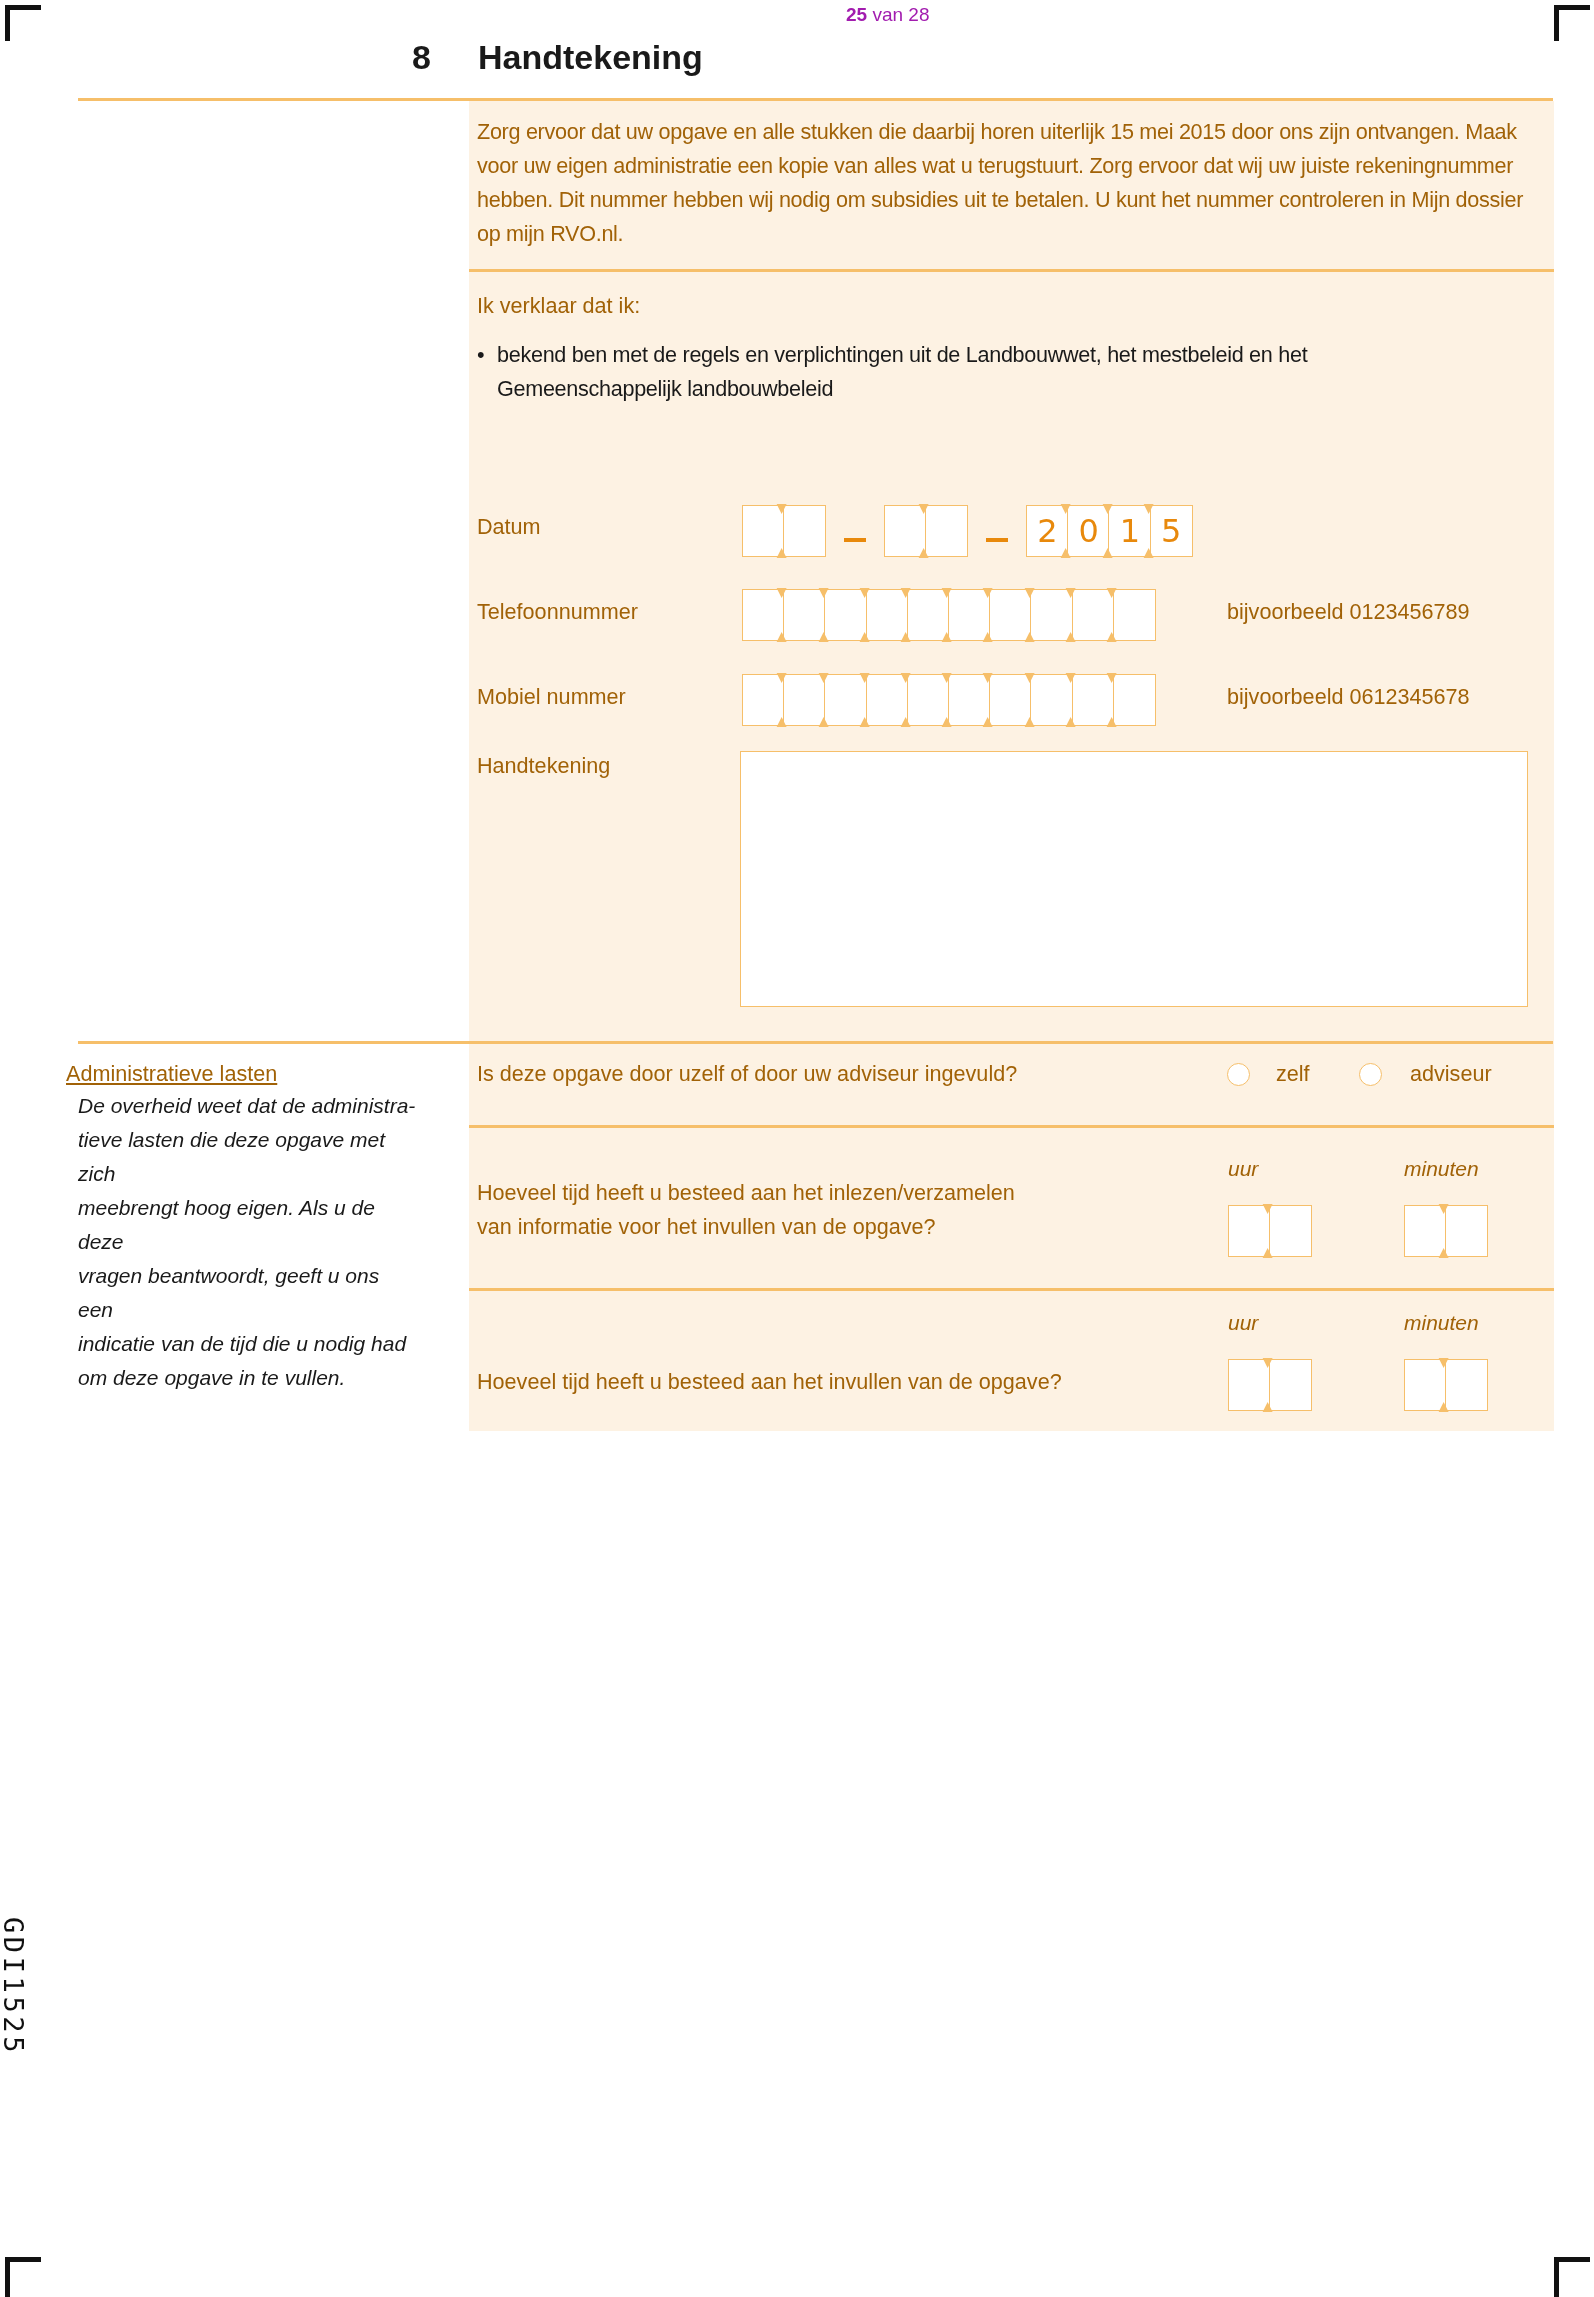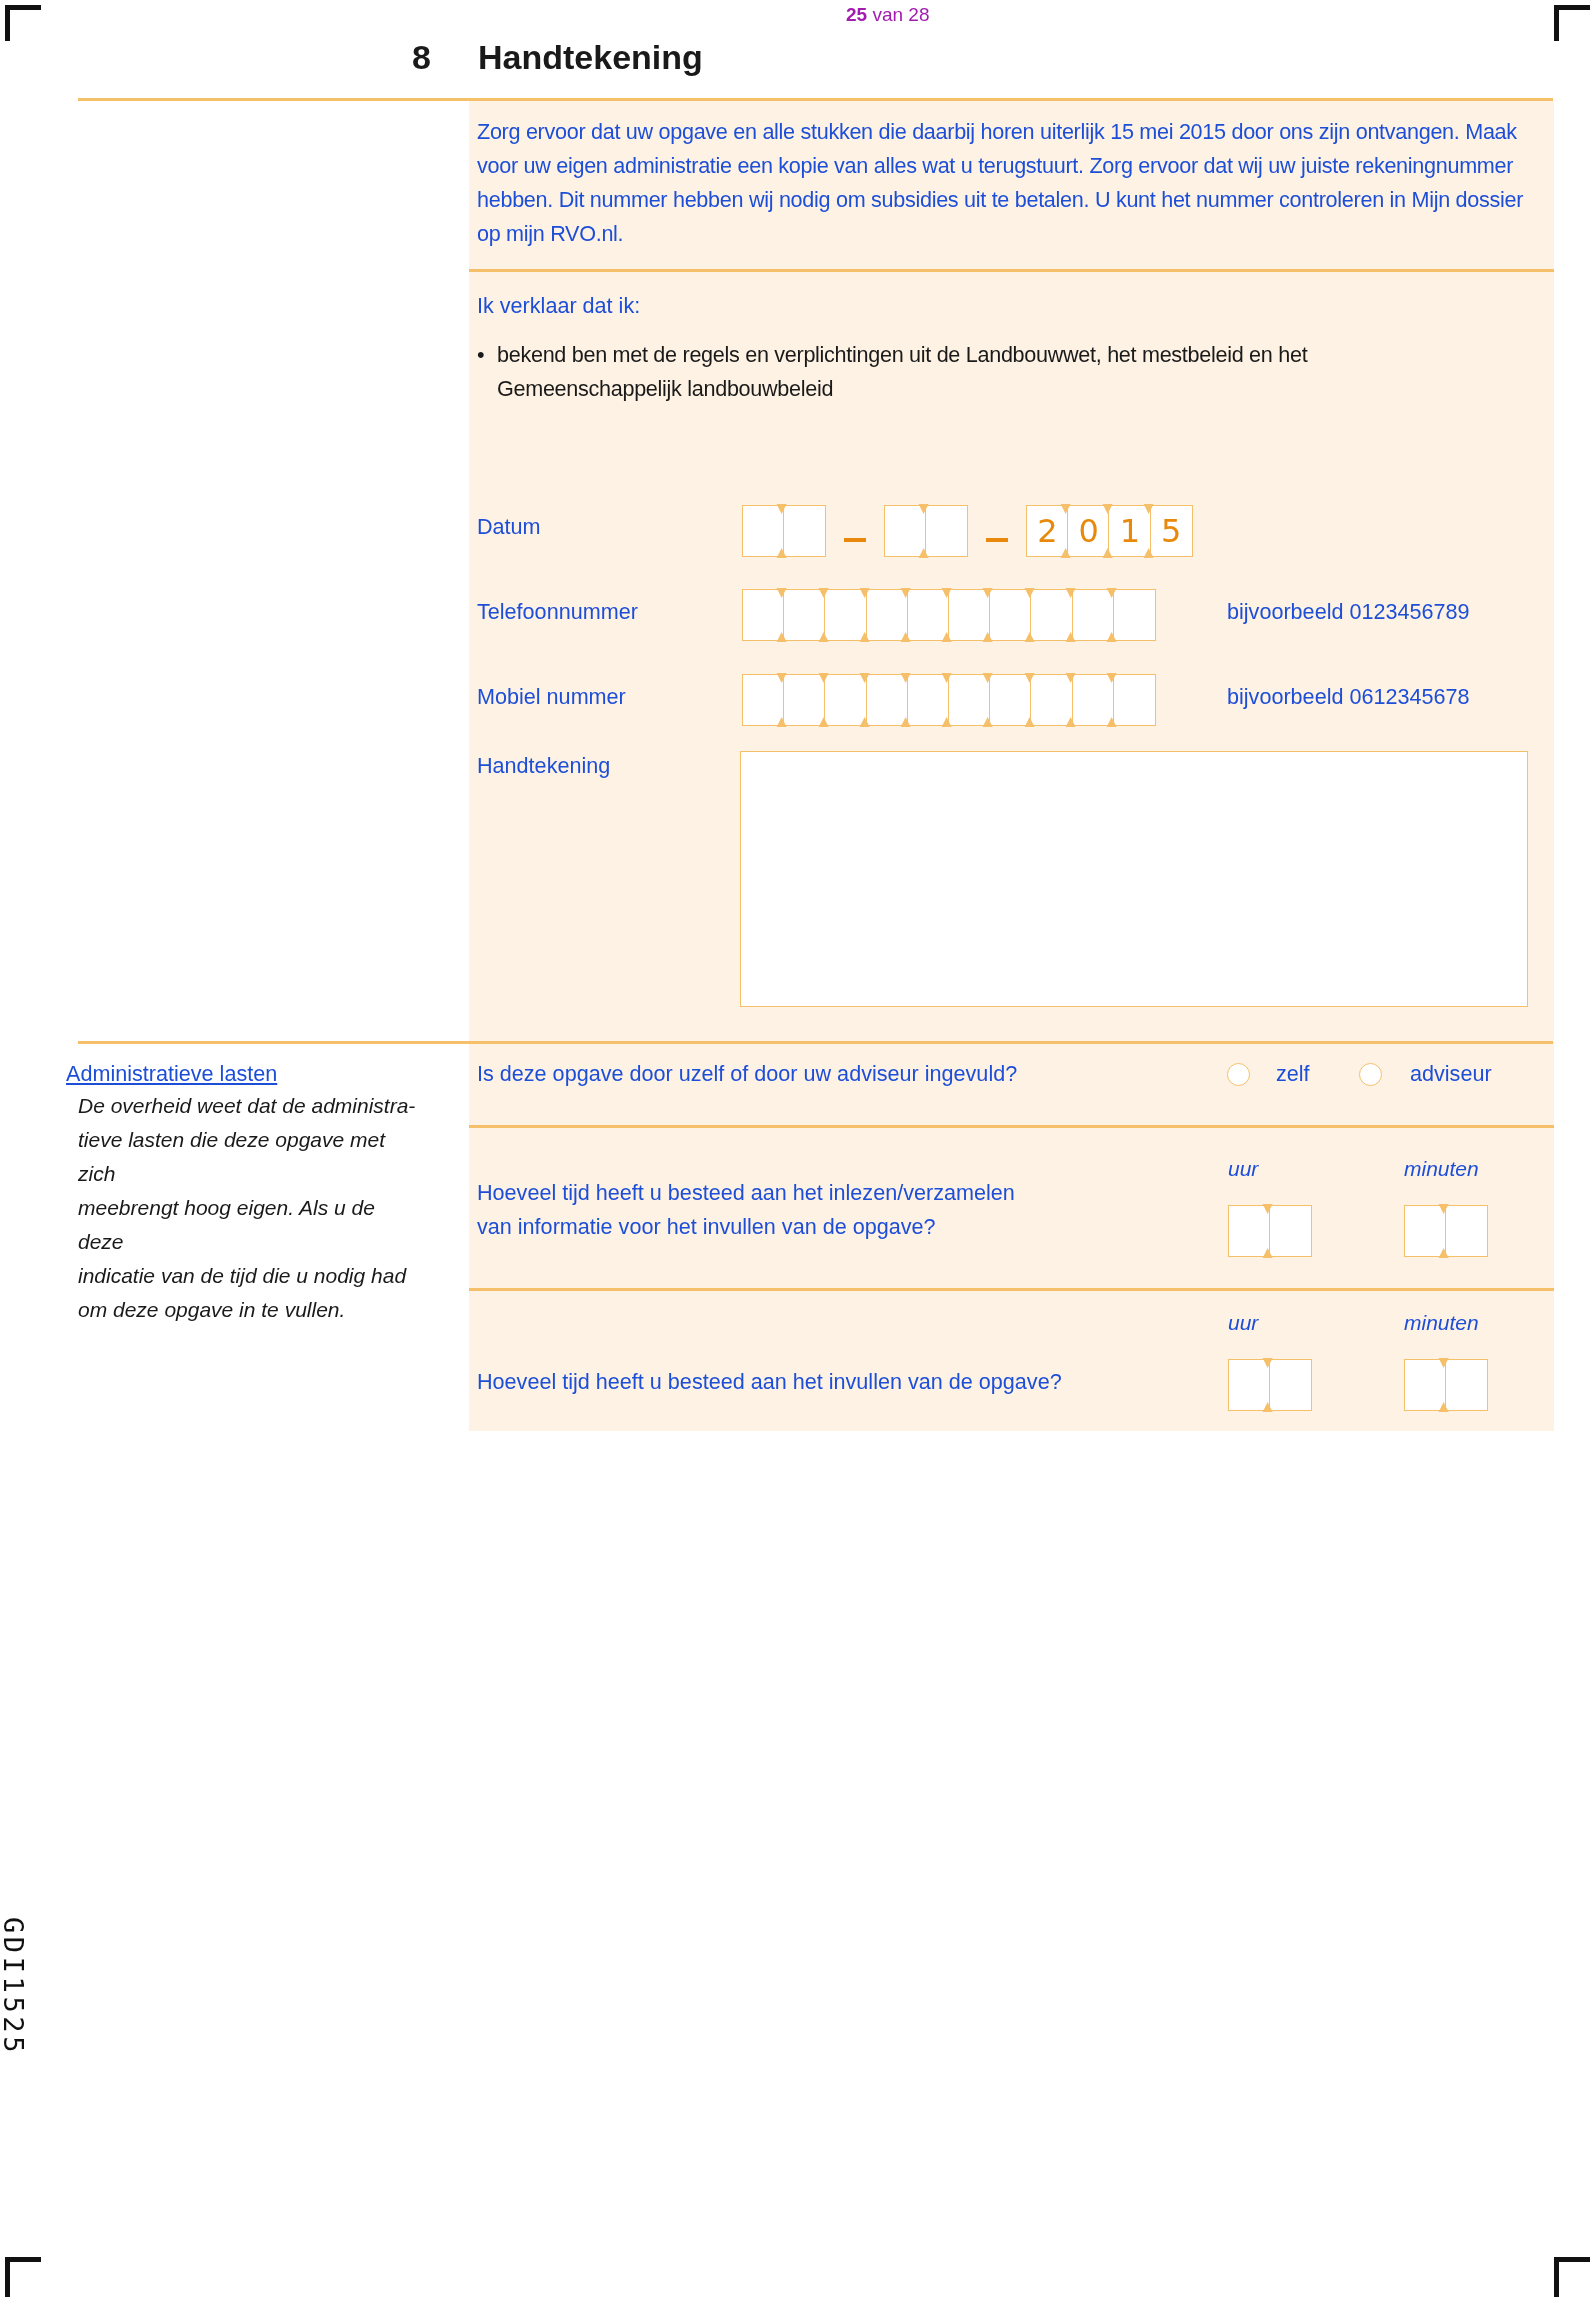--- a/index.html
+++ b/index.html
@@ -15,21 +15,21 @@
   .corner-br { left: 1554px; top: 2257px; border-left: 5.4px solid #111; border-top: 5.4px solid #111; width: 31px; height: 36px; }
 
   .page-num { left: 846px; top: 3.6px; font-size: 19px; color: #a21caf; }
   .page-num b { font-weight: bold; }
   .sec-num { left: 412px; top: 38px; font-size: 34px; font-weight: bold; }
   .sec-title { left: 478px; top: 38px; font-size: 34px; font-weight: bold; }
 
   .rule { position: absolute; height: 2.7px; background: #f6bf6a; }
   .panel { position: absolute; background: #fdf2e3; }
 
-  .txt { position: absolute; font-size: 21.6px; line-height: 34px; color: #1d4ed8; }
+  .txt { position: absolute; font-size: 21.6px; line-height: 34px; color: #a16207; }
   .intro { left: 477px; top: 115px; width: 1062px; font-size: 21.6px; line-height: 34px; letter-spacing: -0.3px; }
 
   .bullets { left: 477px; top: 338px; width: 990px; margin: 0; padding: 0; list-style: none; }
   .bullets li { position: relative; padding-left: 20px; font-size: 21.6px; line-height: 34px; letter-spacing: -0.3px; }
   .bullets li::before { content: "•"; position: absolute; left: 0; top: 0; }
 
   .boxrow { position: absolute; display: flex; align-items: center; }
   .cell {
     width: 43px; height: 52px; background: #fff; border: 1.8px solid #f6bf6a;
     box-sizing: border-box; margin-right: -1.8px; position: relative;
@@ -130,20 +130,21 @@
 <div class="txt" style="left:1227px; top:680px;">bijvoorbeeld 0612345678</div>
 
 <div class="txt" style="left:477px; top:749px;">Handtekening</div>
 <div class="abs sig-box"></div>
 
 <div class="txt side-title">Administratieve lasten</div>
 <div class="abs side-text">
   <div>De overheid weet dat de administra-</div>
   <div>tieve lasten die deze opgave met zich</div>
   <div>meebrengt hoog eigen. Als u de deze</div>
+  <div>vragen beantwoordt, geeft u ons een</div>
   <div>indicatie van de tijd die u nodig had</div>
   <div>om deze opgave in te vullen.</div>
 </div>
 
 <div class="txt" style="left:477px; top:1057px;">Is deze opgave door uzelf of door uw adviseur ingevuld?</div>
 <div class="radio" style="left:1227px; top:1063px;"></div>
 <div class="txt" style="left:1276px; top:1057px;">zelf</div>
 <div class="radio" style="left:1359px; top:1063px;"></div>
 <div class="txt" style="left:1410px; top:1057px;">adviseur</div>
 

